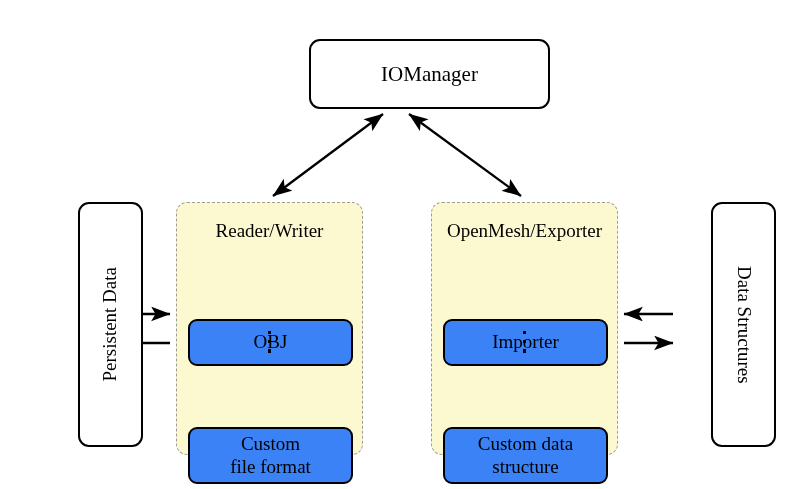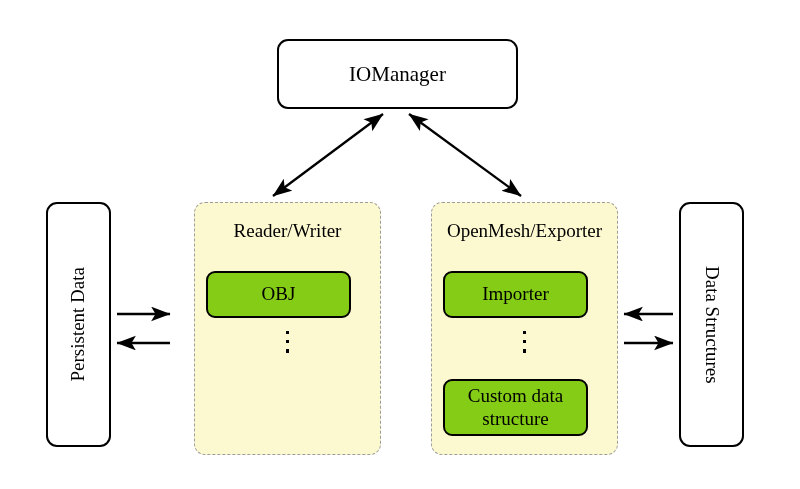--- a/index.html
+++ b/index.html
@@ -33,20 +33,21 @@
 
   
   .node {
     position: absolute;
     box-sizing: border-box;
     display: flex;
     align-items: center;
     justify-content: center;
     text-align: left;
     line-height: 1.18;
+    margin-left: 32px;
   }
 
   .node-manager {
     left: 277px;
     top: 39px;
     width: 241px;
     height: 70px;
     border: 2.2px solid #000;
     border-radius: 11px;
     background: #ffffff;
@@ -80,47 +81,48 @@
   .panel {
     position: absolute;
     box-sizing: border-box;
     top: 202px;
     width: 187px;
     height: 253px;
     border: 1.6px dashed #9d9d9d;
     border-radius: 11px;
     background: #fcf8d0;
   }
-  .panel-left  { left: 194px; }
+  .panel-left  { left: 176px; }
   .panel-right { left: 431px; }
 
   .panel-title {
     position: absolute;
     top: 17px;
     left: 0;
     width: 100%;
     text-align: center;
     font-size: 19px;
     white-space: nowrap;
   }
 
   .inner-box {
     position: absolute;
     box-sizing: border-box;
     left: 11px;
-    width: 145px;
+    width: 165px;
     border: 2.4px solid #000;
     border-radius: 9px;
-    background: #84cc16;
+    background: #3b82f6;
     display: flex;
     align-items: center;
     justify-content: center;
     text-align: center;
     font-size: 19px;
     line-height: 1.2;
+    margin-top: 48px;
   }
   .inner-top {
     top: 68px;
     height: 47px;
   }
   .inner-bottom {
     top: 176px;
     height: 57px;
   }
 
@@ -199,20 +201,26 @@
     <div class="inner-box inner-top">
       <span>OBJ</span>
     </div>
 
     <div class="vdots">
       <span></span>
         <span></span>
         <span></span>
     </div>
 
+    <div class="inner-box inner-bottom">
+      <span>
+        <span>Custom</span><br>
+        <span>file format</span>
+      </span>
+    </div>
   </div>
 
   <div class="panel panel-right">
     <div class="panel-title">OpenMesh/Exporter</div>
 
     <div class="inner-box inner-top">
       <span>Importer</span>
     </div>
 
     <div class="vdots">

